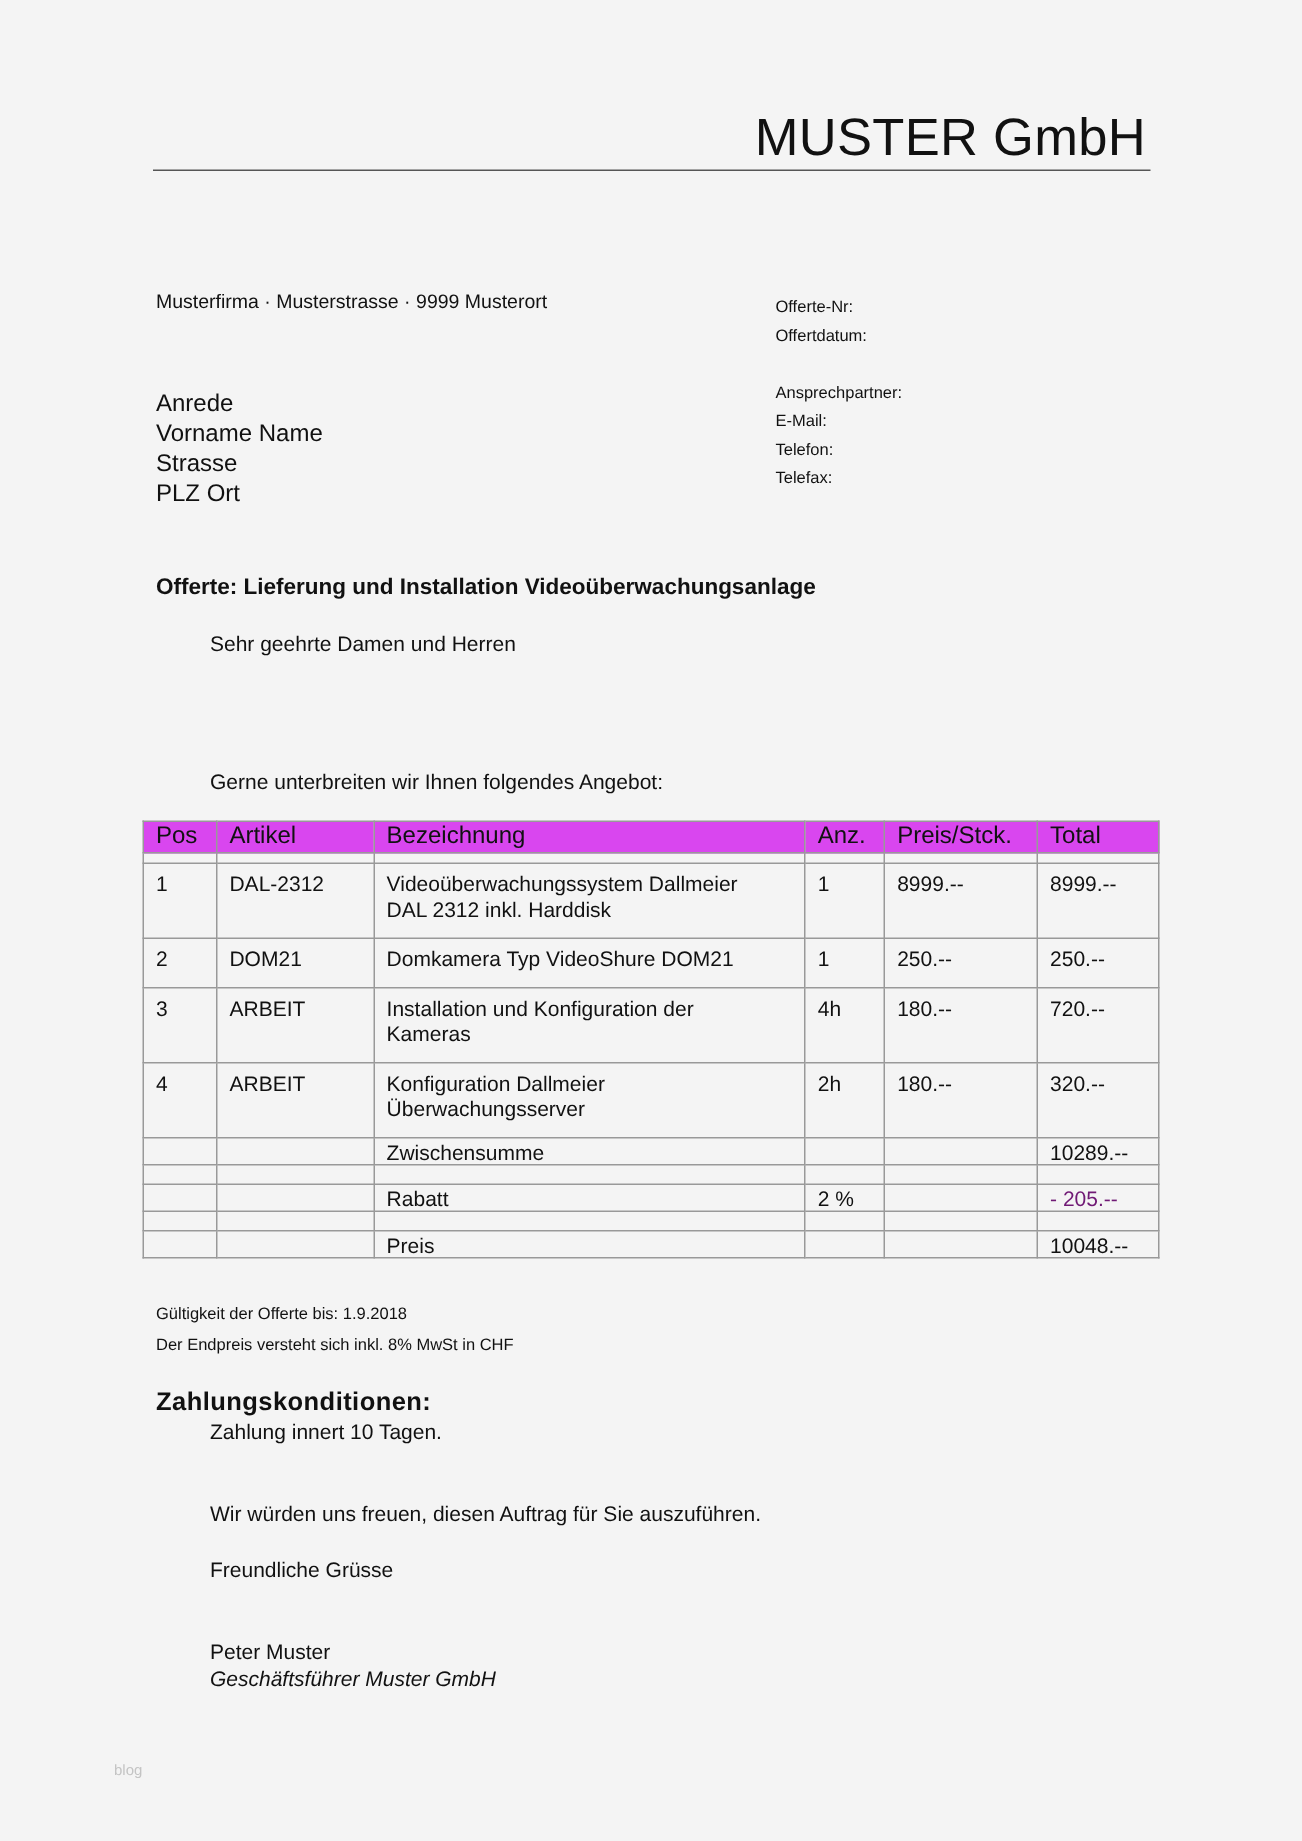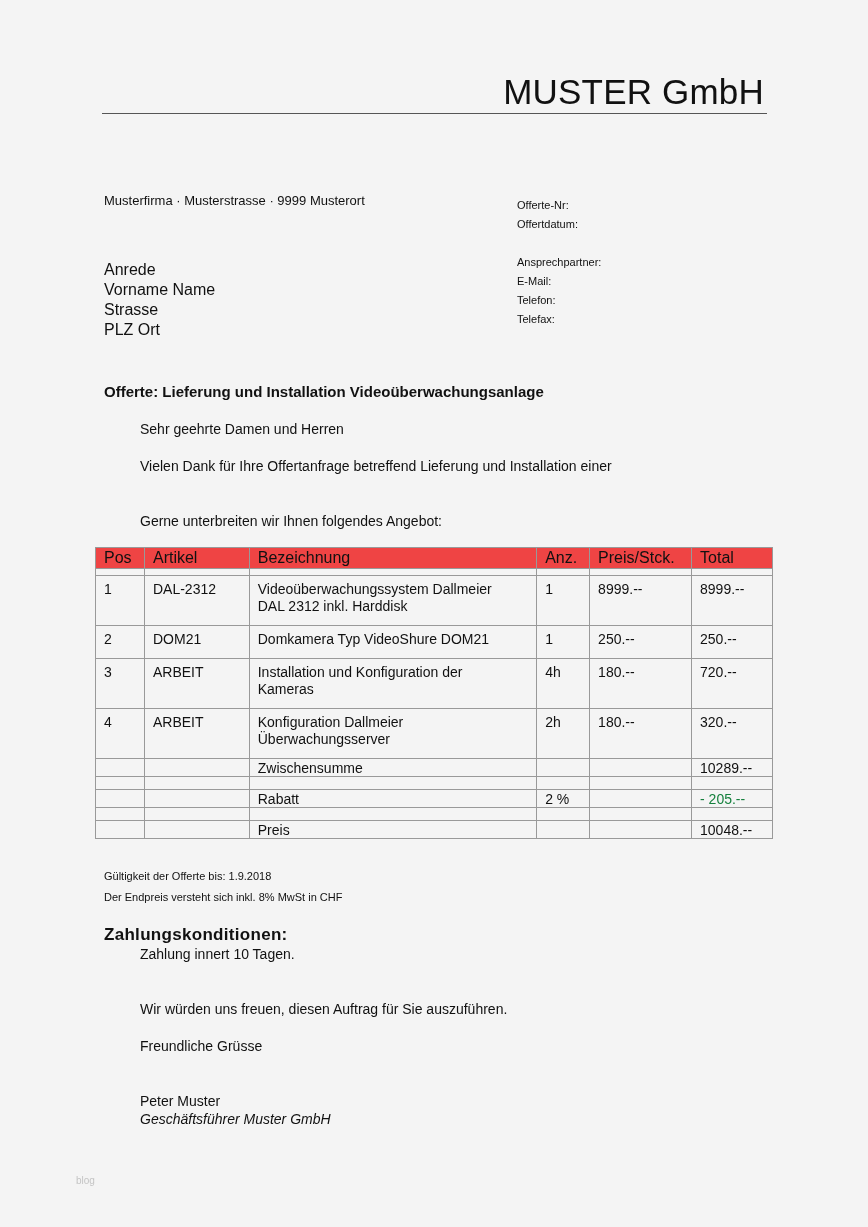--- a/index.html
+++ b/index.html
@@ -8,27 +8,27 @@
   .abs { position:absolute; }
   .brand { right:104px; top:72px; font-size:35px; letter-spacing:0.2px; color:#111; }
   .rule { left:102px; top:113px; width:665px; height:1px; background:#555; }
   .sender { left:104px; top:193px; font-size:13px; }
   .meta { left:517px; font-size:11px; }
   .addr { left:104px; top:260px; font-size:16px; line-height:20px; }
   .subject { left:104px; top:383px; font-size:15px; font-weight:bold; }
   .p { left:104px; font-size:14px; line-height:19px;margin-left:36px; }
   table.items { position:absolute; left:95px; top:547px; width:678px; border-collapse:collapse; font-size:14px; }
   table.items td, table.items th { border:1px solid #999; padding:0 8px; text-align:left; vertical-align:top; font-weight:normal; }
-  table.items th { background:#ef4444; font-size:16px; height:20px; line-height:20px; }
+  table.items th { background:#d946ef; font-size:16px; height:20px; line-height:20px; }
   tr.spacer td { height:6px; padding:0; }
   tr.item td { height:44px; padding-top:5px; line-height:17px; }
   tr.item2 td { height:27px; padding-top:5px; line-height:17px; }
   tr.sum td { height:16px; line-height:16px; padding-top:1px; }
   tr.blank td { height:12px; padding:0; }
-  .red { color:#15803d; }
+  .red { color:#701a75; }
   .bold { font-weight:bold;margin-left:30px; }
   .small { left:104px; font-size:11px;text-align:right; }
   .h2 { left:104px; top:925px; font-size:17px; font-weight:bold; letter-spacing:0.3px; }
   .italic { font-style:italic; }
   .wm { left:40px; top:1175px; font-size:10px; color:#c4c4c4;padding-left:36px; }
 </style>
 </head>
 <body>
 
 <div class="abs brand">MUSTER GmbH</div>
@@ -46,21 +46,20 @@
 <div class="abs addr">
   <div>Anrede</div>
   <div>Vorname Name</div>
   <div>Strasse</div>
   <div>PLZ Ort</div>
 </div>
 
 <div class="abs subject">Offerte: Lieferung und Installation Videoüberwachungsanlage</div>
 <div class="abs p" style="top:420px">Sehr geehrte Damen und Herren</div>
 <div class="abs p" style="top:457px">
-  <div>Vielen Dank für Ihre Offertanfrage betreffend Lieferung und Installation einer</div>
 </div>
 <div class="abs p" style="top:512px">Gerne unterbreiten wir Ihnen folgendes Angebot:</div>
 
 <table class="items">
   <colgroup>
     <col style="width:49px">
       <col style="width:105px">
       <col style="width:288px">
     <col style="width:53px">
       <col style="width:102px">

